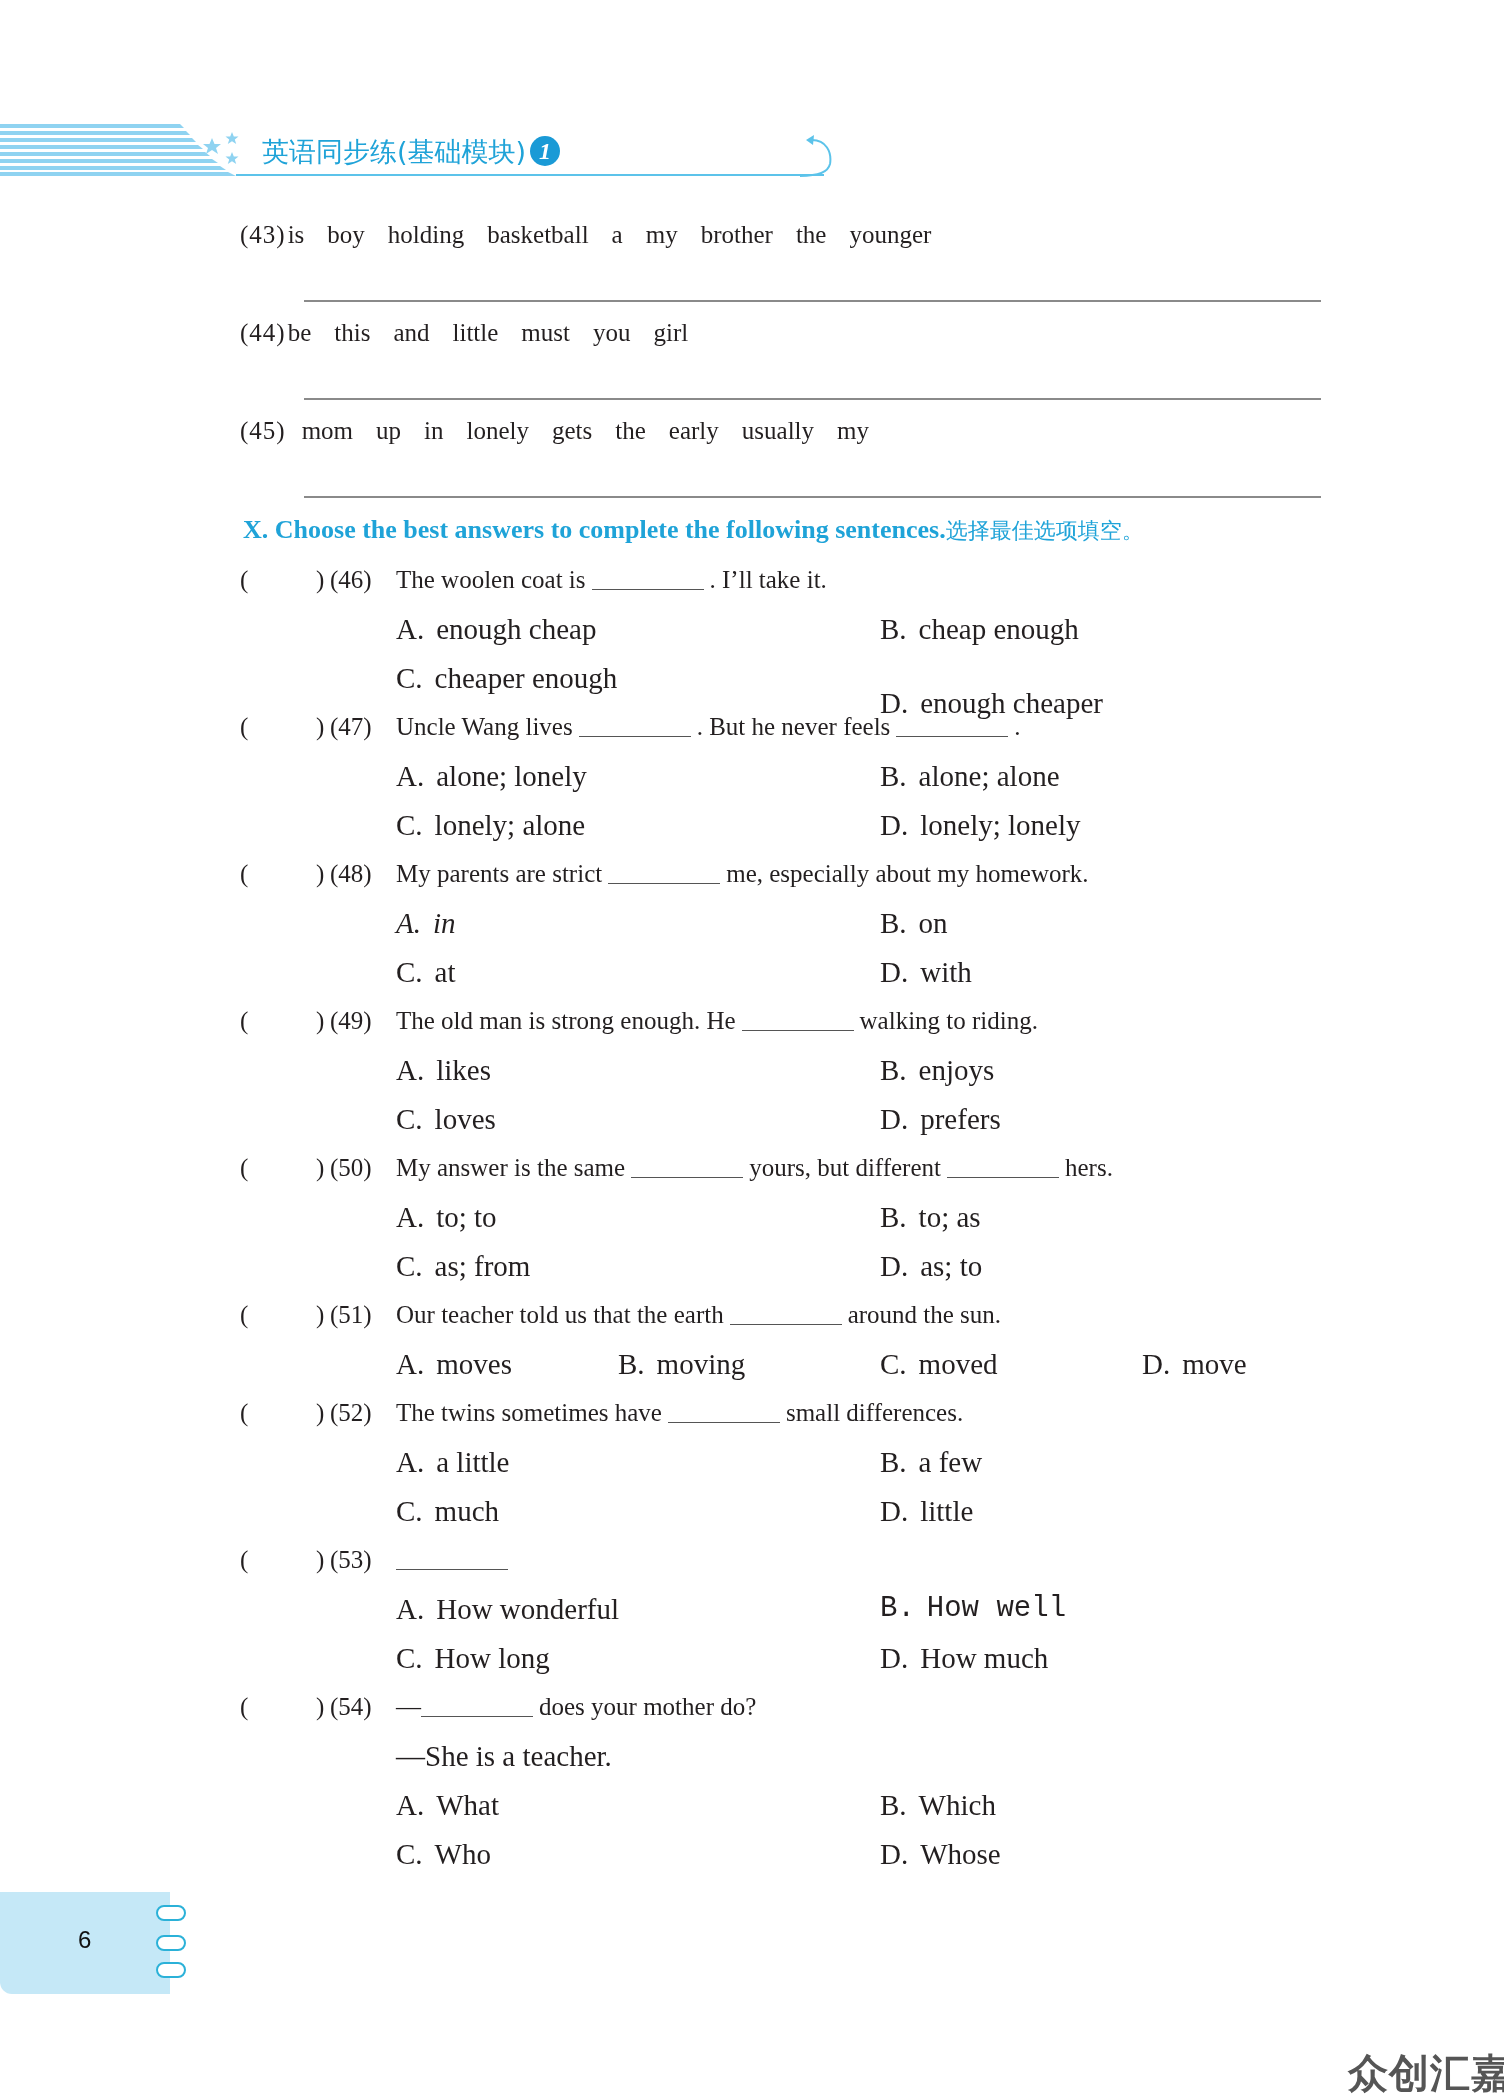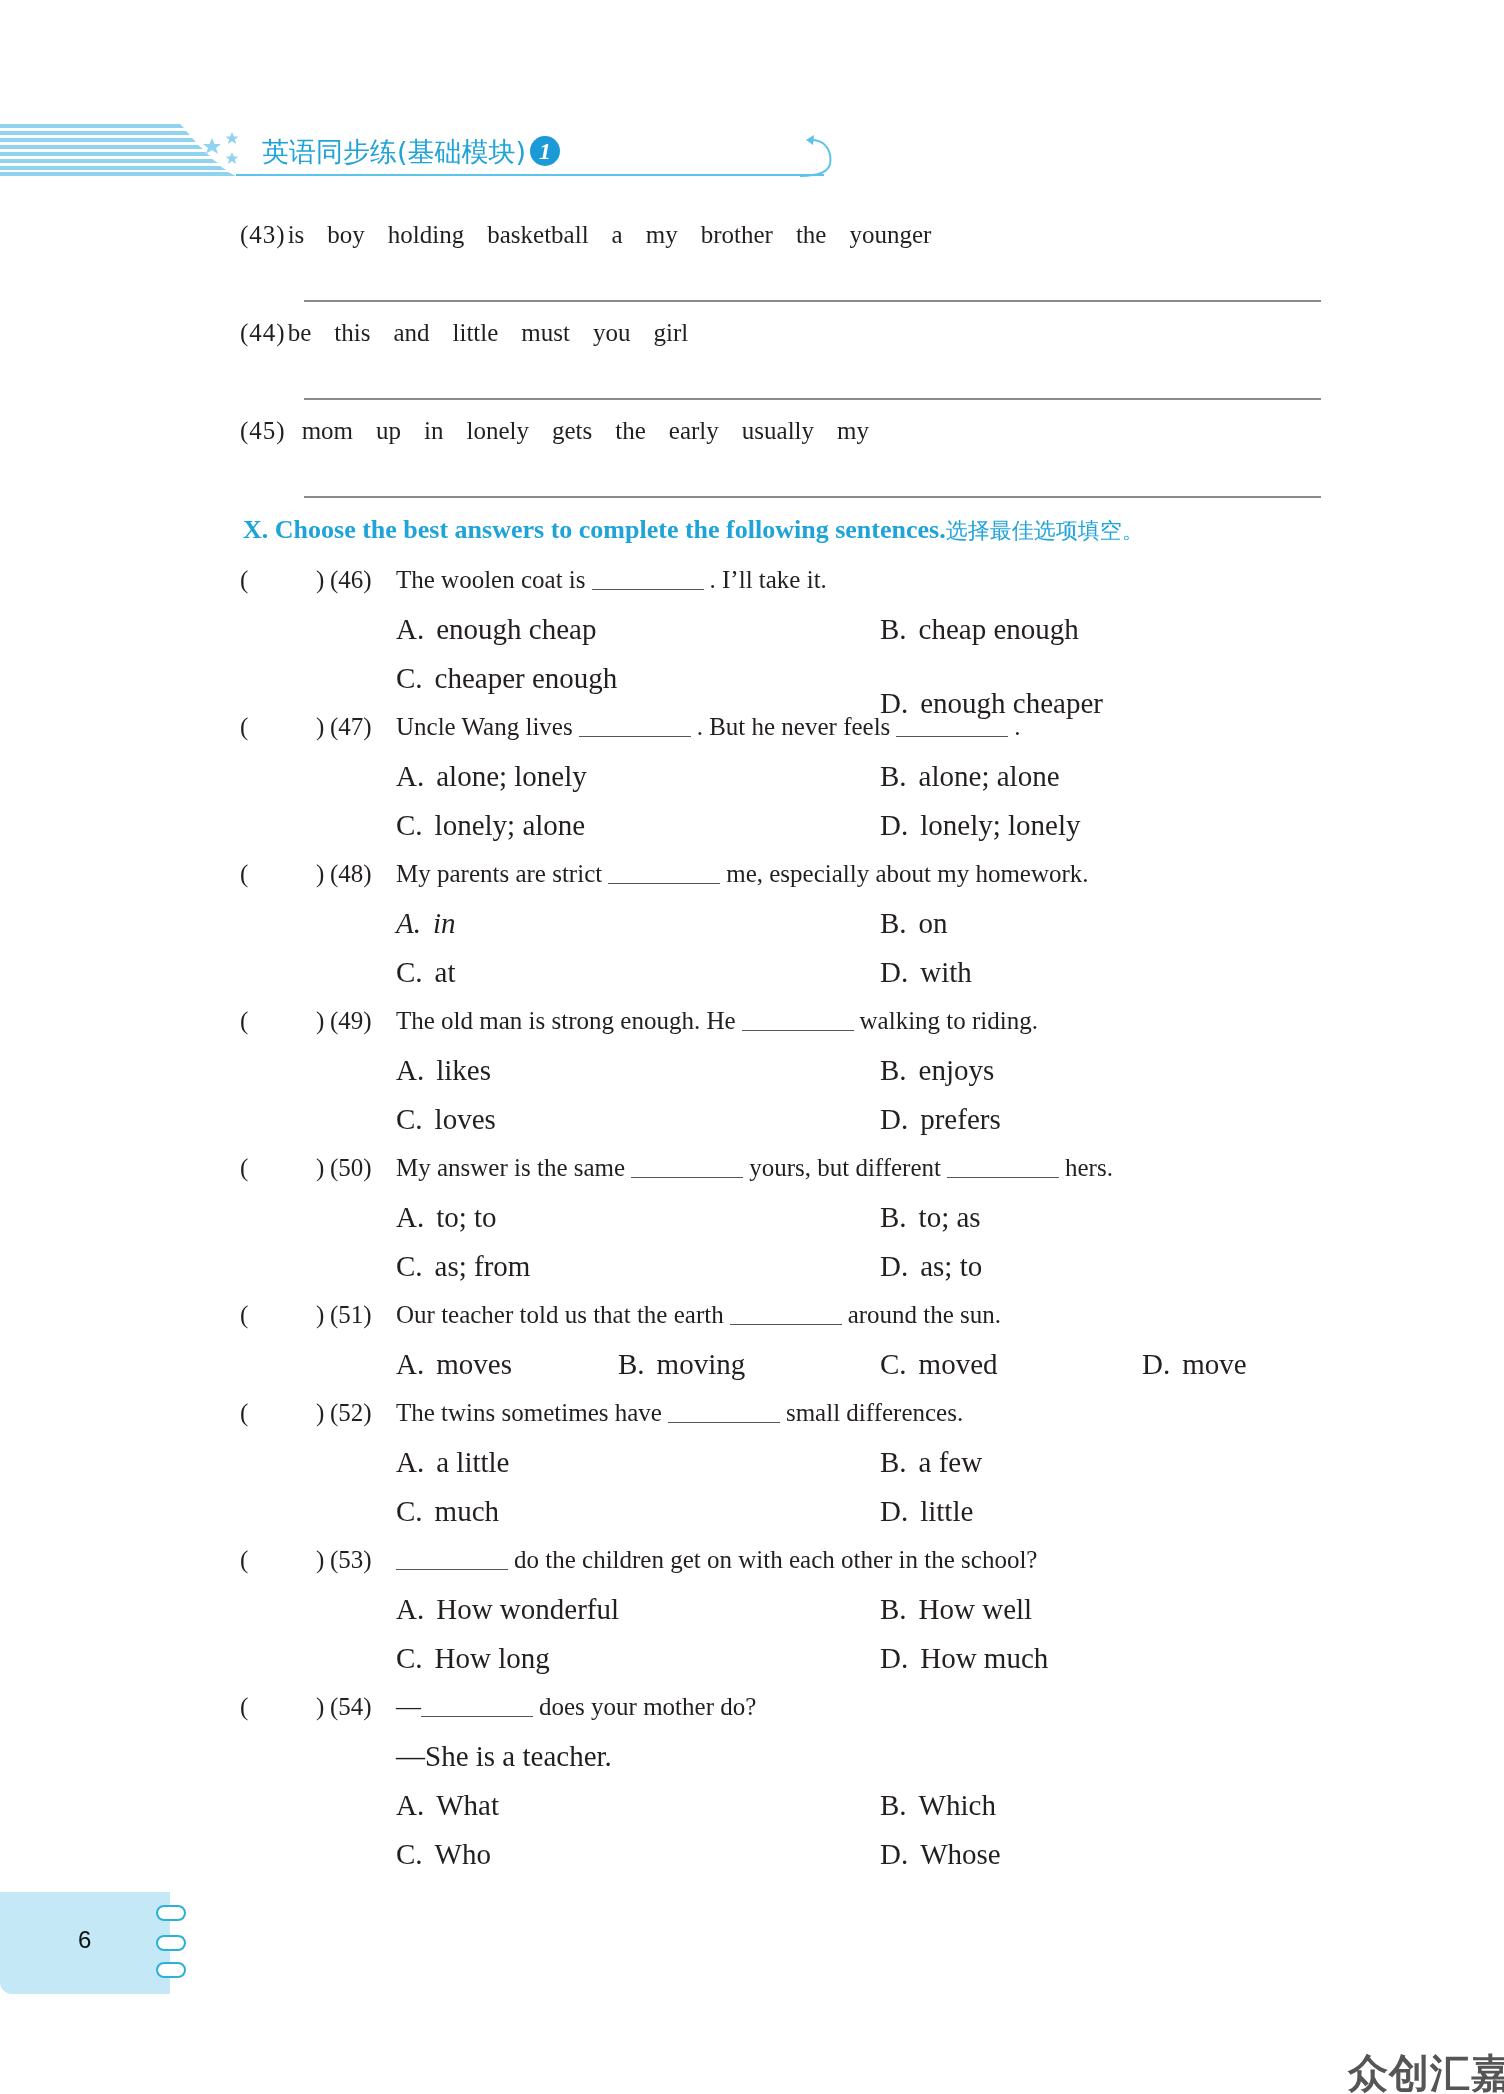--- a/index.html
+++ b/index.html
@@ -194,24 +194,24 @@
 </div>
 <div class="opt" style="left:396px; top:1447px;"><span class="lbl">A.</span><span>a little</span></div>
 <div class="opt" style="left:880px; top:1447px;"><span class="lbl">B.</span><span>a few</span></div>
 <div class="opt" style="left:396px; top:1496px;"><span class="lbl">C.</span><span>much</span></div>
 <div class="opt" style="left:880px; top:1496px;"><span class="lbl">D.</span><span>little</span></div>
 
 <div class="line" style="top:1545px; left:0; width:1504px;">
   <span class="bracket-open">(</span>
   <span class="bracket-close">)</span>
   <span class="qnum">(53)</span>
-  <span class="qtext"><span class="blank" style="margin-left:0"></span><span>do the children get on with each other in the school?</span></span>
+  <span class="qtext"><span class="blank" style="margin-left:0"></span></span>
 </div>
 <div class="opt" style="left:396px; top:1594px;"><span class="lbl">A.</span><span>How wonderful</span></div>
-<div class="opt" style="left:880px; top:1594px;"><span class="lbl">B.</span><span>How well</span></div>
+<div class="opt" style="left:880px; top:1594px;font-family:Liberation Mono, monospace;"><span class="lbl">B.</span><span>How well</span></div>
 <div class="opt" style="left:396px; top:1643px;"><span class="lbl">C.</span><span>How long</span></div>
 <div class="opt" style="left:880px; top:1643px;"><span class="lbl">D.</span><span>How much</span></div>
 
 <div class="line" style="top:1692px; left:0; width:1504px;">
   <span class="bracket-open">(</span>
   <span class="bracket-close">)</span>
   <span class="qnum">(54)</span>
   <span class="qtext"><span>—</span><span class="blank" style="margin-left:0"></span><span>does your mother do?</span></span>
 </div>
 <div class="opt" style="left:396px; top:1741px;">—She is a teacher.</div>

